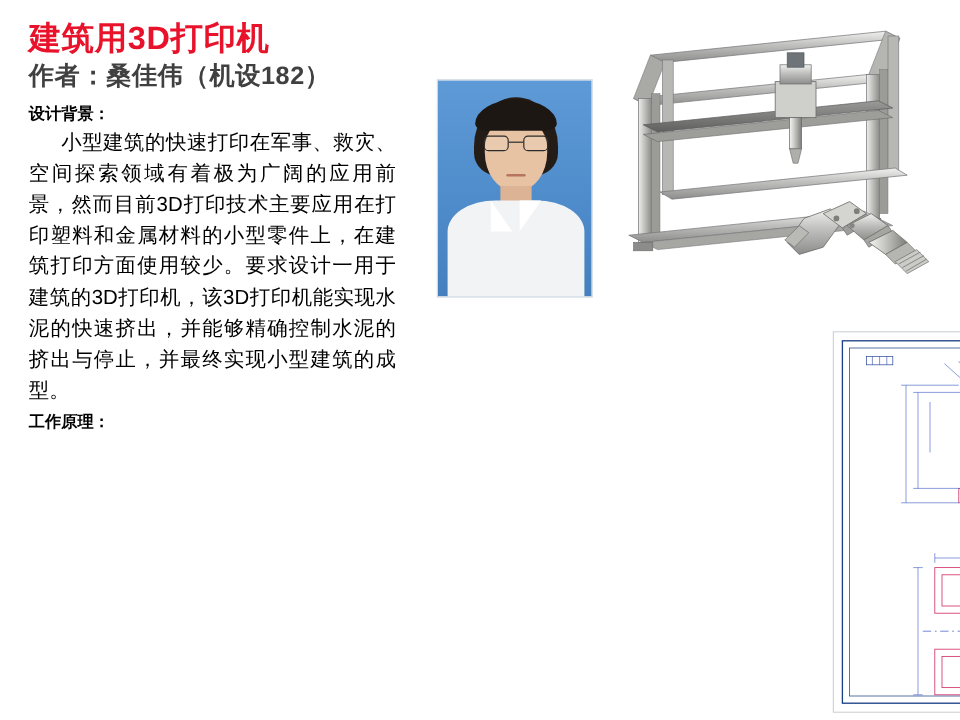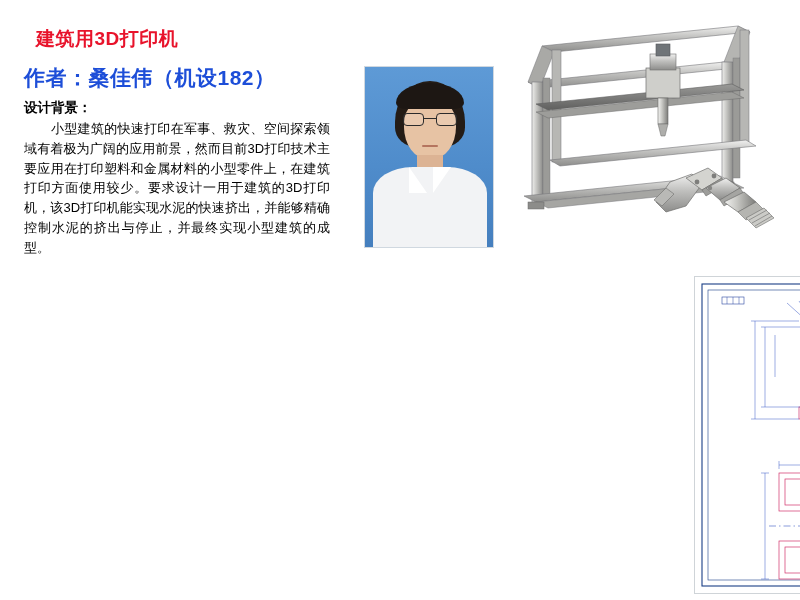--- a/index.html
+++ b/index.html
@@ -28,46 +28,46 @@
     width: 344px;
     height: 600px;
     padding: 14px 14px 8px 24px;
     box-sizing: border-box;
   }
   .title-block {
     margin-bottom: 6px;
   }
   .poster-title {
     color: #e8132b;
-    font-size: 19px;
+    font-size: 27px;
     font-weight: bold;
     line-height: 1.35;
     letter-spacing: 0.5px;
-    margin: 12px;
+    margin: 0;
   }
   .poster-author {
-    color: #1d4ed8;
+    color: #404040;
     font-size: 21px;
     font-weight: bold;
     line-height: 1.35;
     letter-spacing: 0.5px;
     margin: 0;
   }
   .section {
     margin-top: 4px;
   }
   .section-heading {
     font-size: 13.5px;
     font-weight: bold;
     color: #000000;
     line-height: 1.5;
     margin: 0 0 1px 0;
   }
   .section-body {
-    font-size: 13px;
+    font-size: 17px;
     color: #000000;
     line-height: 1.52;
     text-indent: 27px;
     text-align: justify;
     margin: 0;
     letter-spacing: 0.1px;
   }
   
   .right-col {
     position: absolute;
@@ -229,20 +229,21 @@
       <div class="poster-title">建筑用3D打印机</div>
       <div class="poster-author">作者：桑佳伟（机设182）</div>
     </div>
 
     <div class="section">
       <div class="section-heading">设计背景：</div>
       <div class="section-body">小型建筑的快速打印在军事、救灾、空间探索领域有着极为广阔的应用前景，然而目前3D打印技术主要应用在打印塑料和金属材料的小型零件上，在建筑打印方面使用较少。要求设计一用于建筑的3D打印机，该3D打印机能实现水泥的快速挤出，并能够精确控制水泥的挤出与停止，并最终实现小型建筑的成型。</div>
     </div>
 
     <div class="section">
+      <div class="section-heading">工作原理：</div>
     </div>
 
 
   </div>
 
   <div class="right-col">
 
     <div class="portrait">
       <div class="hair"></div>
       <div class="face"></div>

